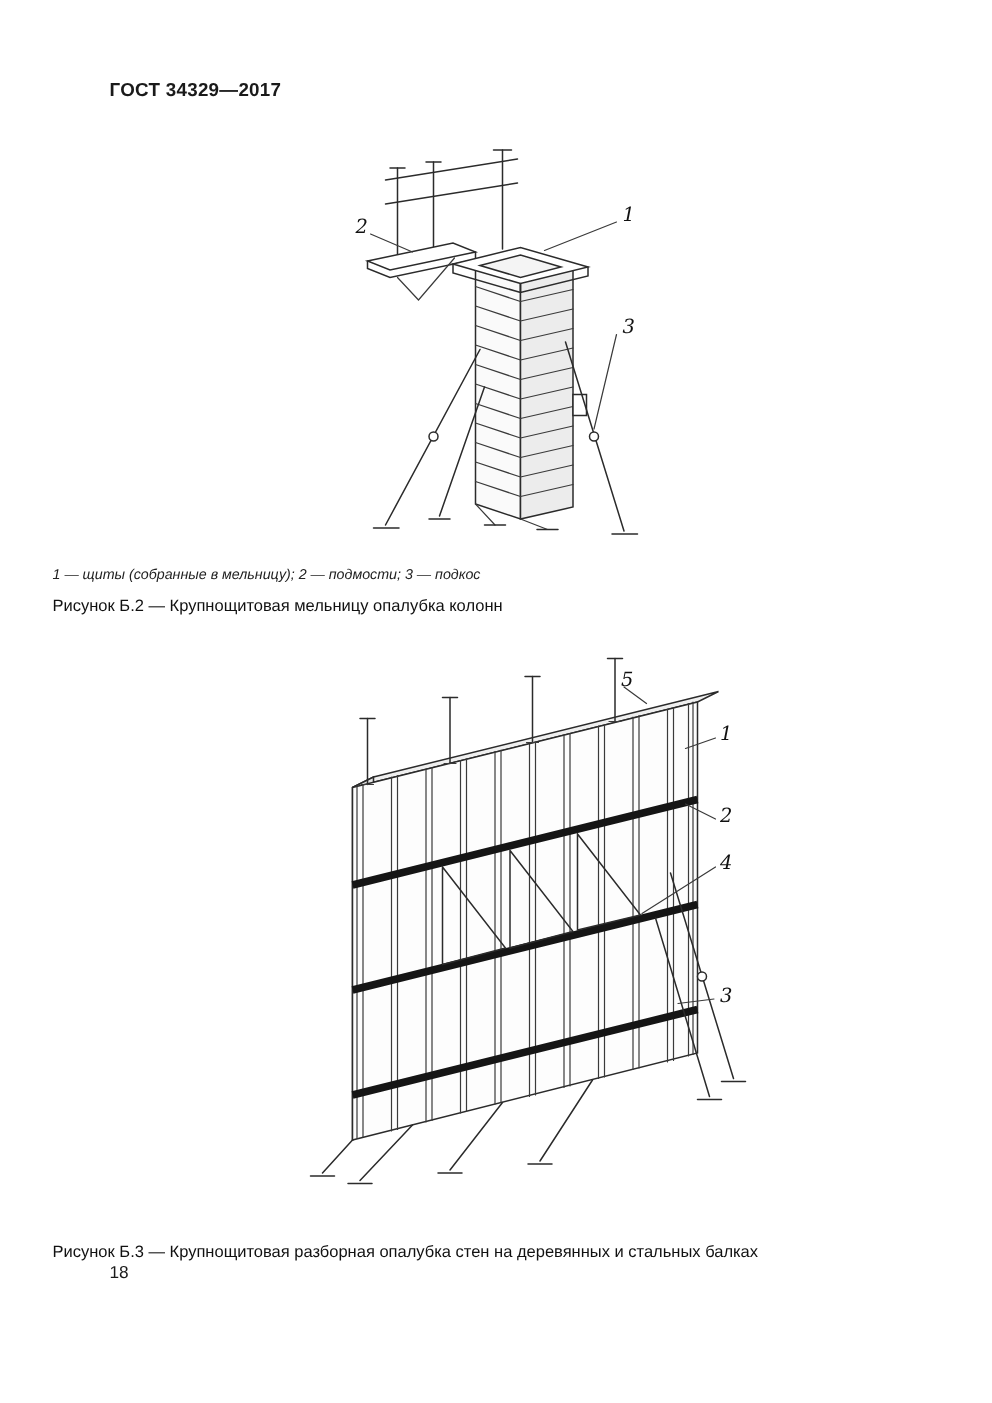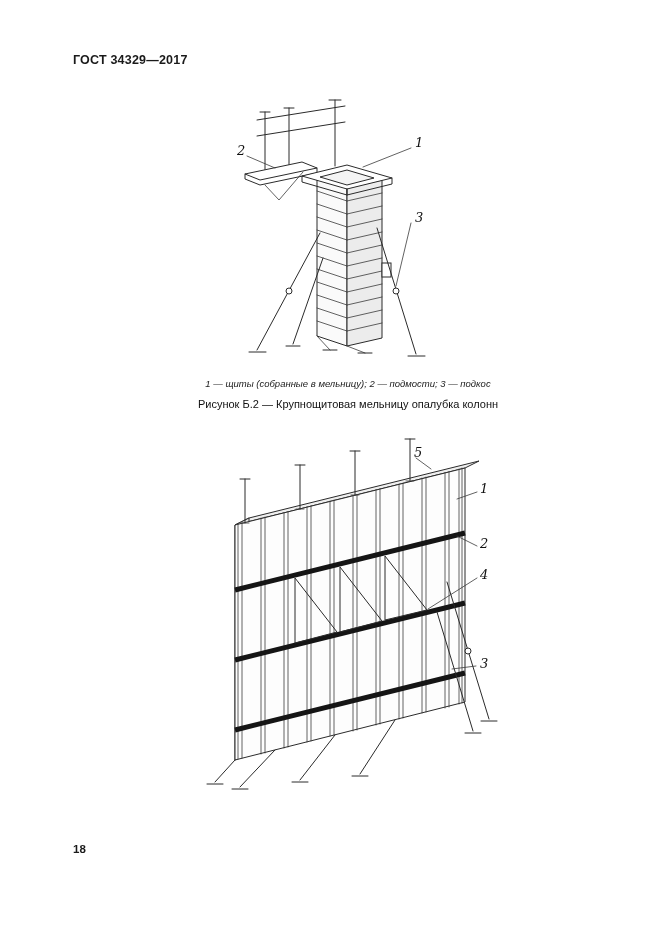--- a/index.html
+++ b/index.html
@@ -1,21 +1,21 @@
 <!DOCTYPE html>
 <html><head>
 <meta charset="utf-8">
 <style>
   * { margin:0; padding:0; box-sizing:border-box; }
   html,body { background:#ffffff; }
   body { width:661px; height:935px; font-family:"Liberation Sans", sans-serif; color:#1a1a1a; }
   .page { position:relative; width:565px; height:935px; background:#fff; overflow:hidden; }
   .doc-header { position:absolute; left:73px; top:53px; font-weight:bold; font-size:12.5px; letter-spacing:.2px; }
-  .page-number { position:absolute; left:73px; top:843px; font-size:11.5px;font-weight:bold; }
-  .centerblock { position:absolute; left:35px; width:626px; text-align:center; }
+  .page-number { position:absolute; left:73px; top:843px; font-size:11.5px; }
+  .centerblock { position:absolute; left:35px; width:626px; text-align:left; }
   .legend { font-style:italic; font-size:9.5px; color:#222; }
   .caption { font-size:11px; color:#111; }
   .fig { position:absolute; overflow:visible; }
   .s  { fill:none; stroke:#2b2b2b; stroke-width:1; stroke-linecap:round; }
   .s2 { fill:none; stroke:#3a3a3a; stroke-width:.8; stroke-linecap:round; }
   .f  { stroke:#2b2b2b; stroke-width:1; }
   .band { fill:none; stroke:#151515; stroke-width:5; }
   .callout { font:italic 13px "DejaVu Serif", serif; fill:#111; }
 </style>
 </head>
@@ -110,16 +110,17 @@
     <g>
       <path class="s2" d="M231 26 L246 37 M292 60 L272 67 M292 114 L272 104 M292 146 L243 177 M291 234 L267 237"></path>
       <text class="callout" x="229" y="25">5</text>
       <text class="callout" x="295" y="61">1</text>
       <text class="callout" x="295" y="116">2</text>
       <text class="callout" x="295" y="147">4</text>
       <text class="callout" x="295" y="236">3</text>
     </g>
   </svg>
 
+  <div class="centerblock caption" style="top:829px">Рисунок Б.3 — Крупнощитовая разборная опалубка стен на деревянных и стальных балках</div>
 
   <div class="page-number">18</div>
 
 </div>
 
 </body></html>

